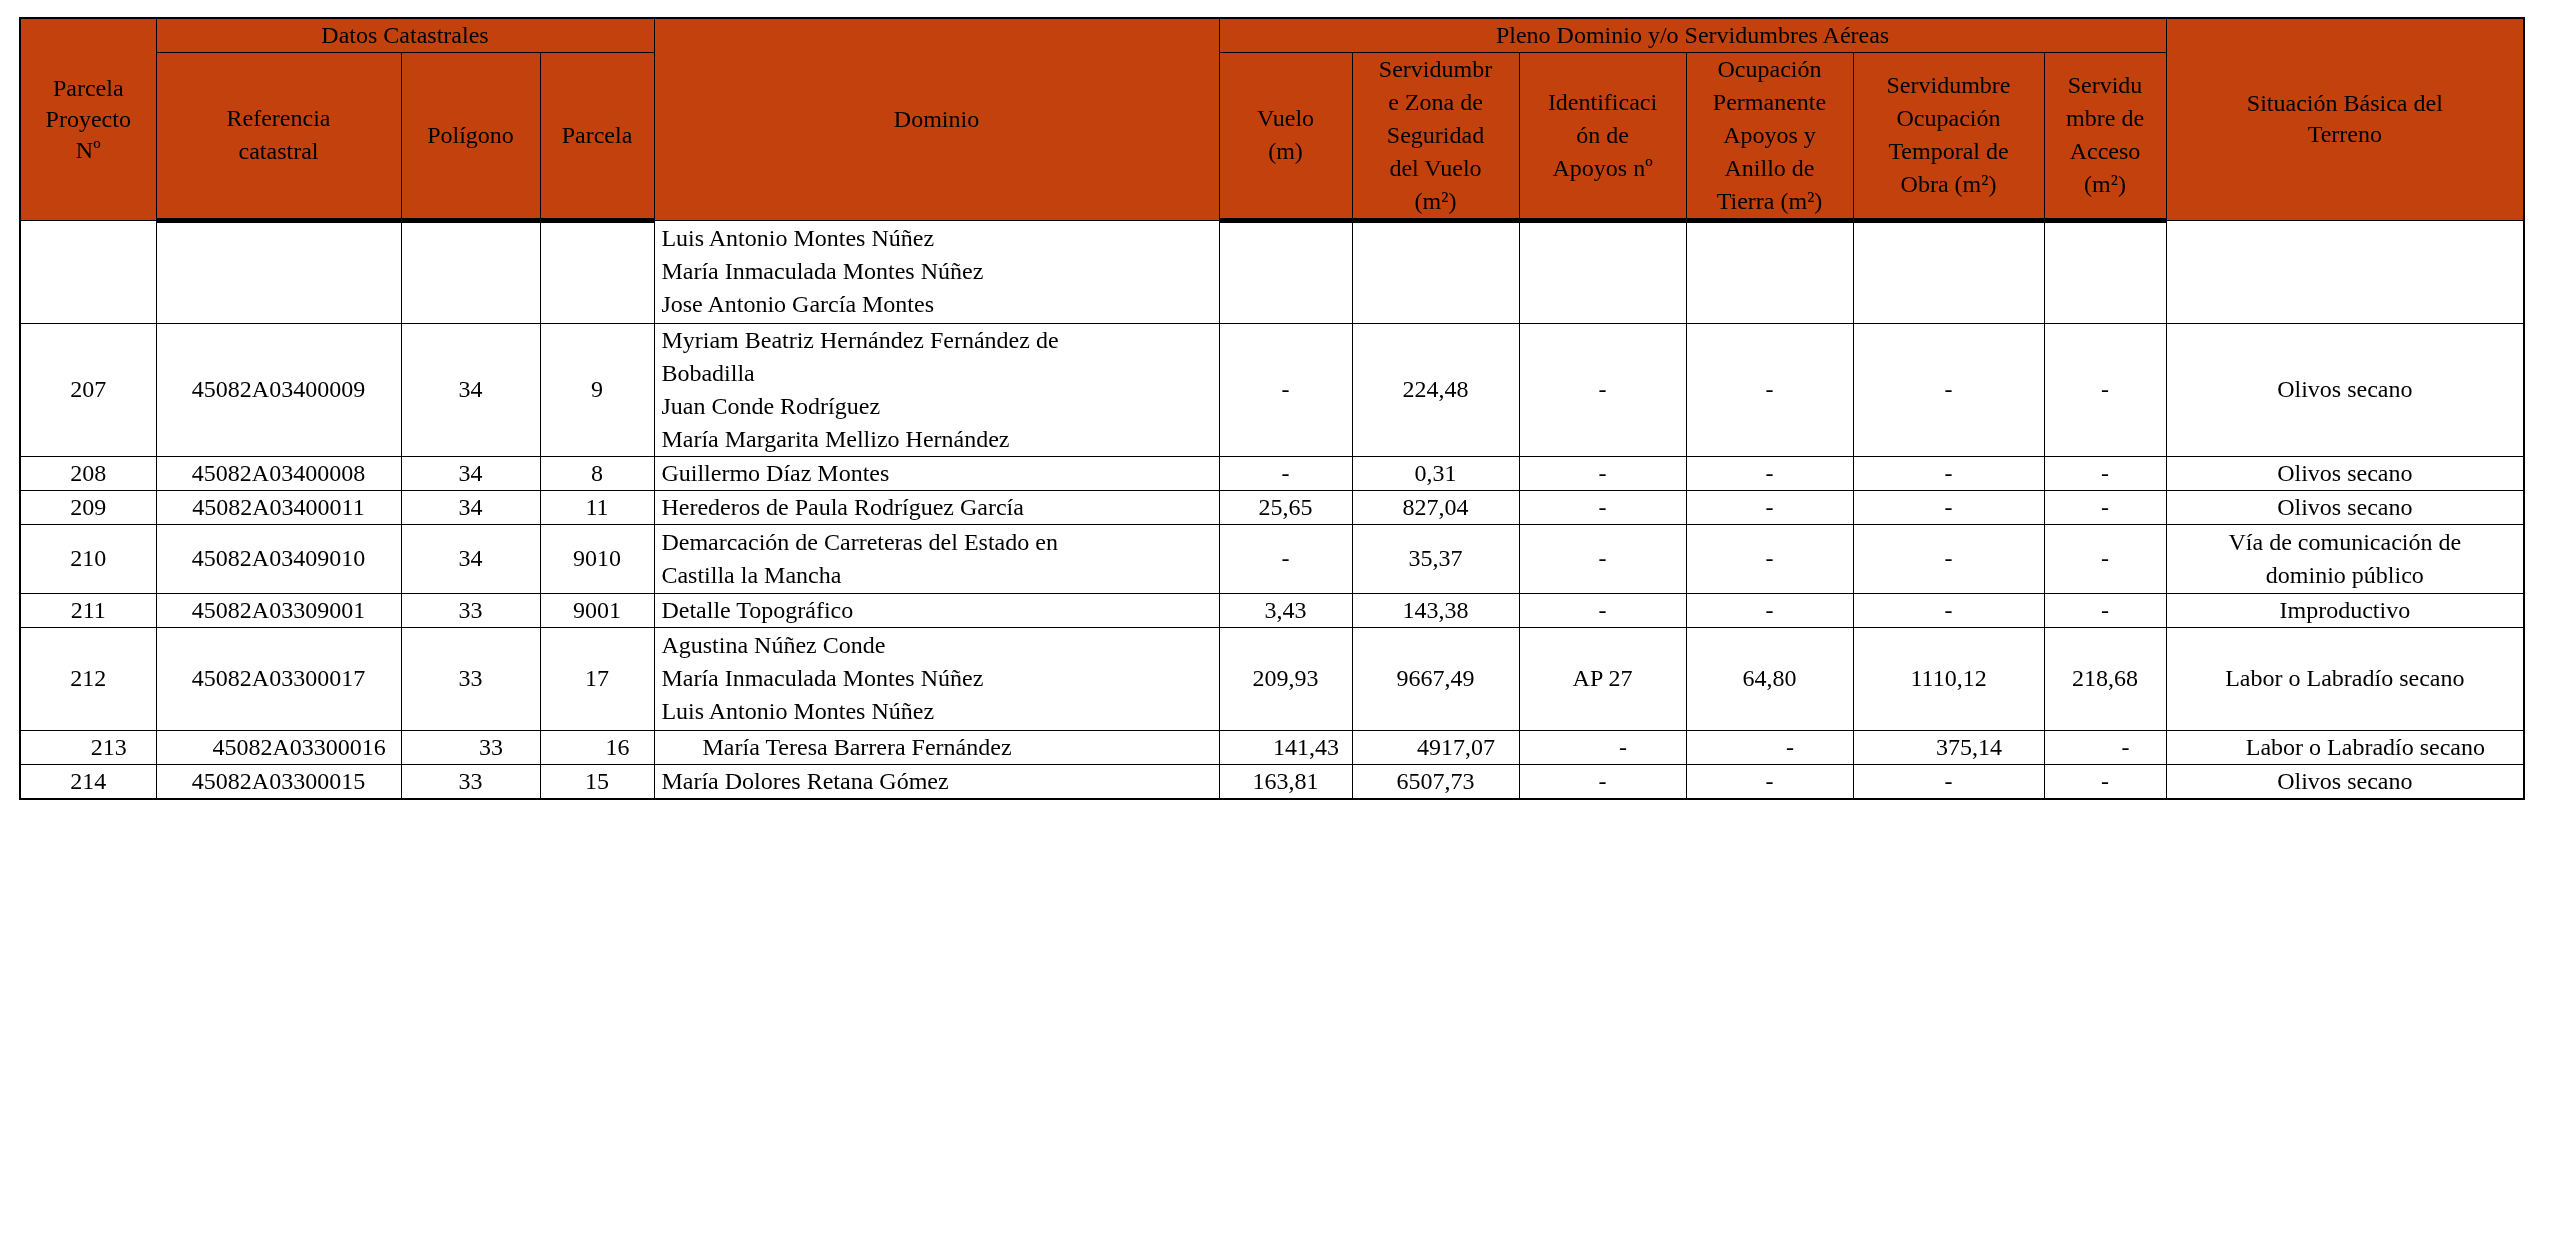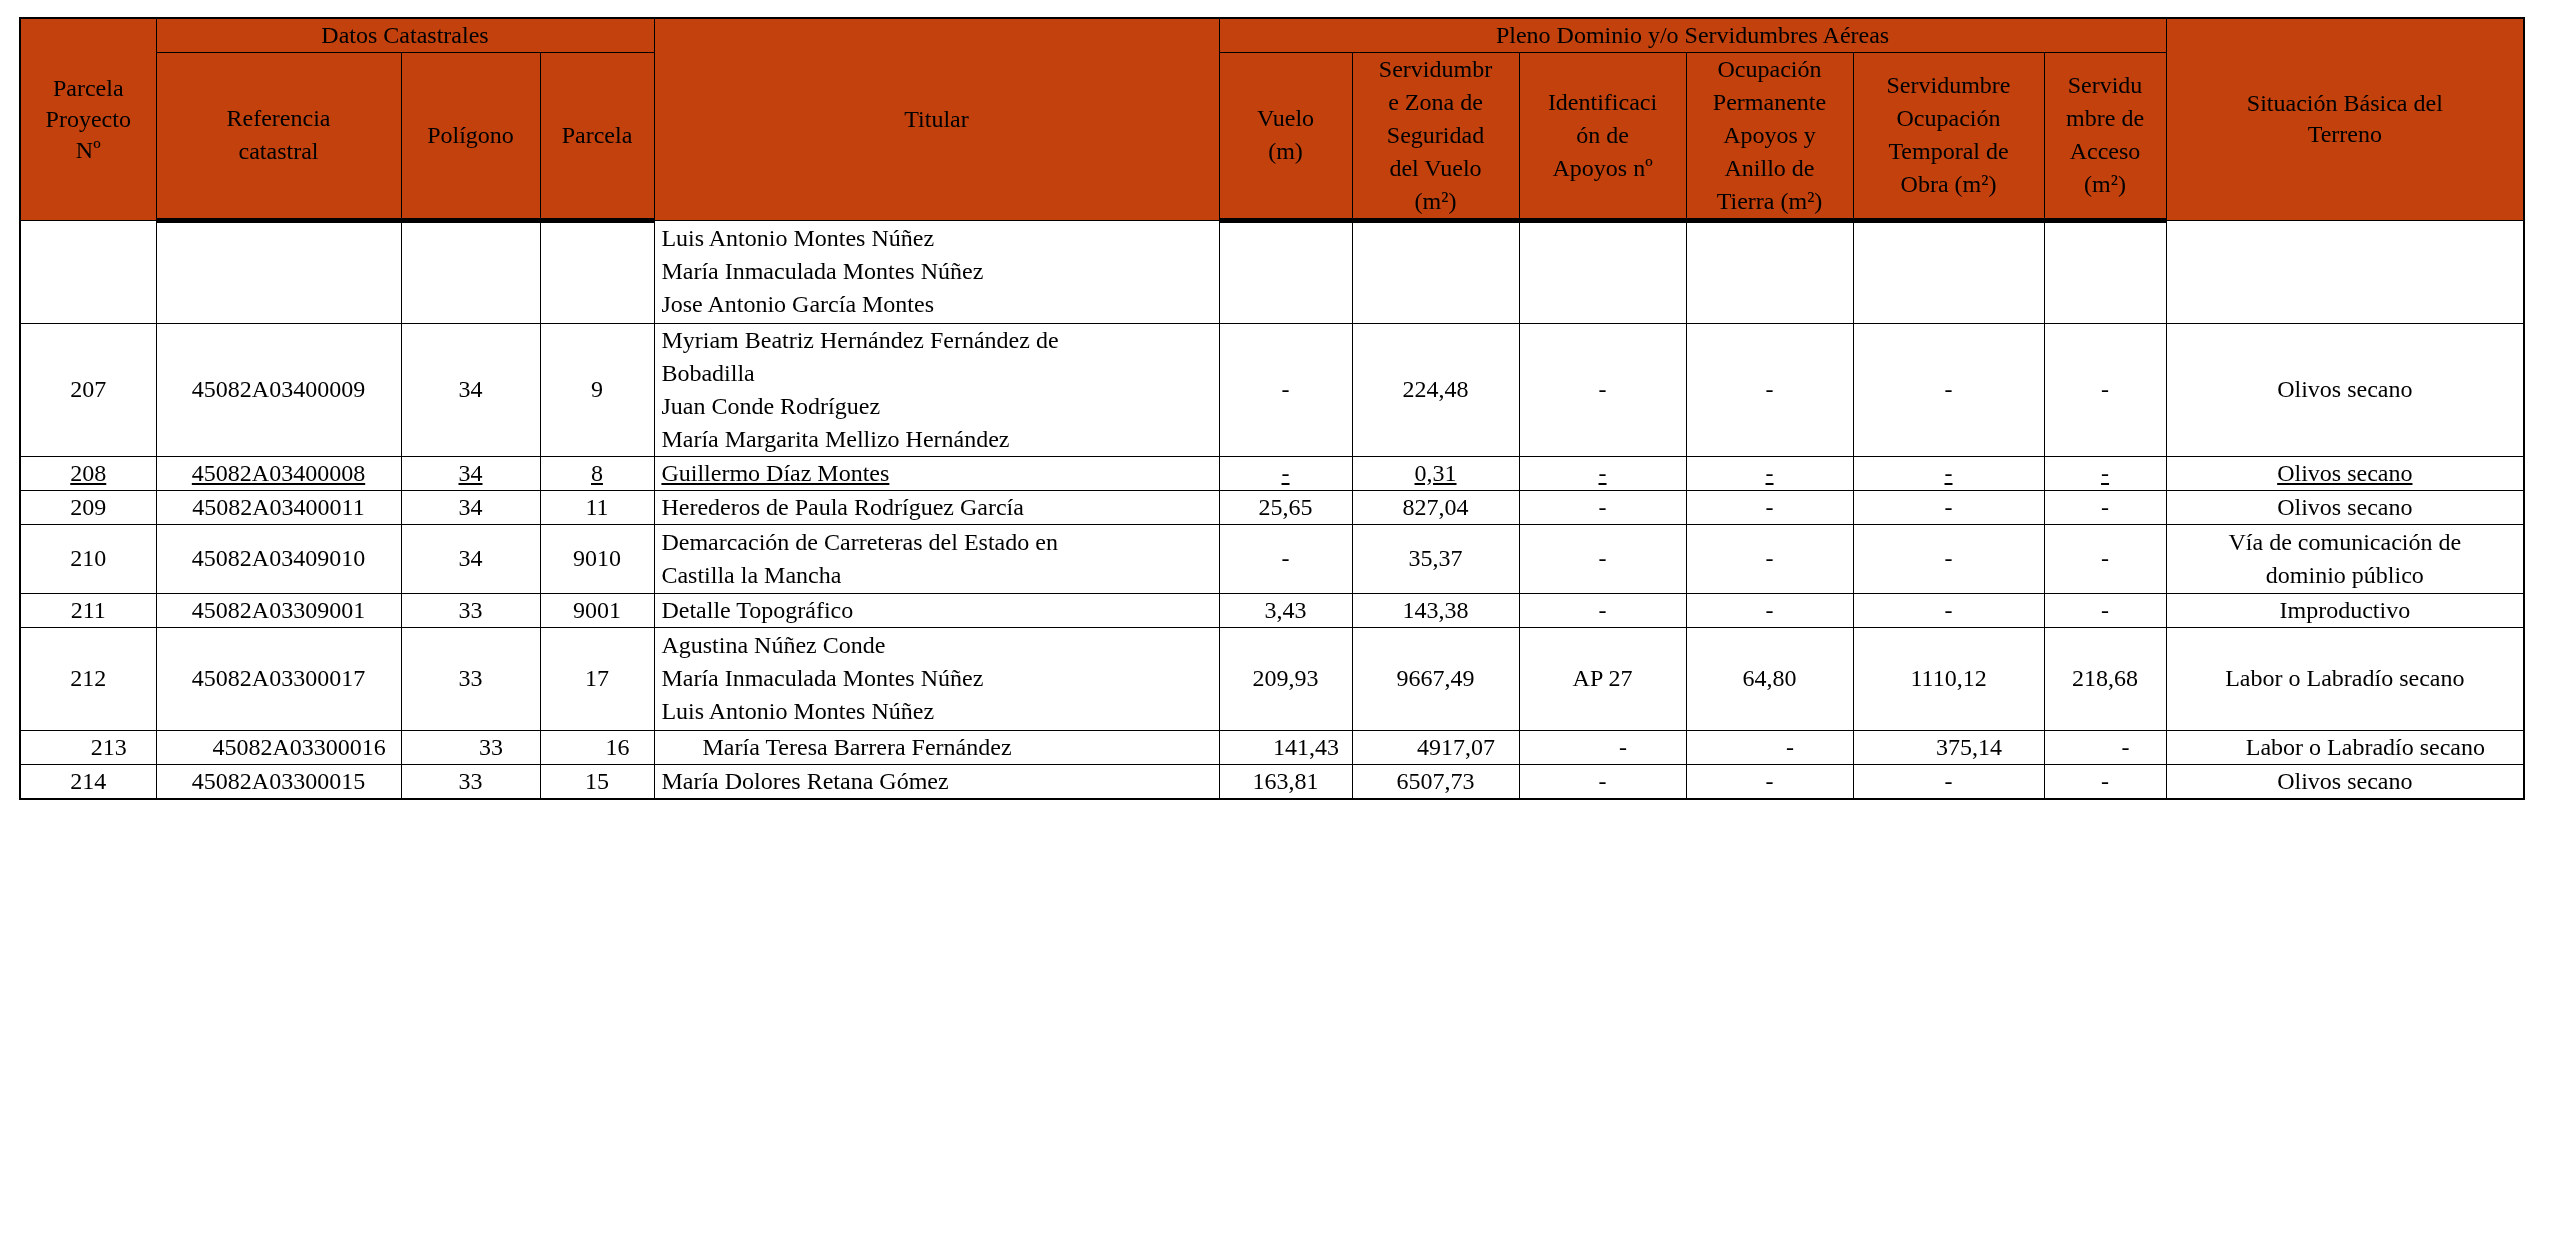--- a/index.html
+++ b/index.html
@@ -58,21 +58,21 @@
   }
   tbody td {
     text-align: center;
     background: #ffffff;
   }
   tbody td.titular {
     text-align: left;
   }
   tr.r-1 td { height: 103px; }
   tr.r-2 td { height: 131px; }
-  tr.r-3 td { height: 34px; text-decoration: underline; }
+  tr.r-3 td { height: 34px; }
   tr.r-4 td { height: 34px; }
   tr.r-5 td { height: 69px; }
   tr.r-6 td { height: 34px; }
   tr.r-7 td { height: 103px; margin-top: 16px; }
   tr.r-8 td { height: 34px; padding-left: 48px; }
   tr.r-9 td { height: 34px; }
 </style>
 </head>
 <body>
 
@@ -91,21 +91,21 @@
       <col style="width:191px">
       <col style="width:122px">
       <col style="width:358px">
     </colgroup>
     <thead>
       <tr class="group-row">
         <th rowspan="2" class="span2">Parcela
 Proyecto
 Nº</th>
         <th colspan="3">Datos Catastrales</th>
-        <th rowspan="2" class="span2">Titular</th>
+        <th rowspan="2" class="span2">Dominio</th>
         <th colspan="6">Pleno Dominio y/o Servidumbres Aéreas</th>
         <th rowspan="2" class="span2">Situación Básica del
 Terreno</th>
       </tr>
       <tr class="header-main">
         <th>Referencia
 catastral</th>
         <th>Polígono</th>
         <th>Parcela</th>
         <th>Vuelo

